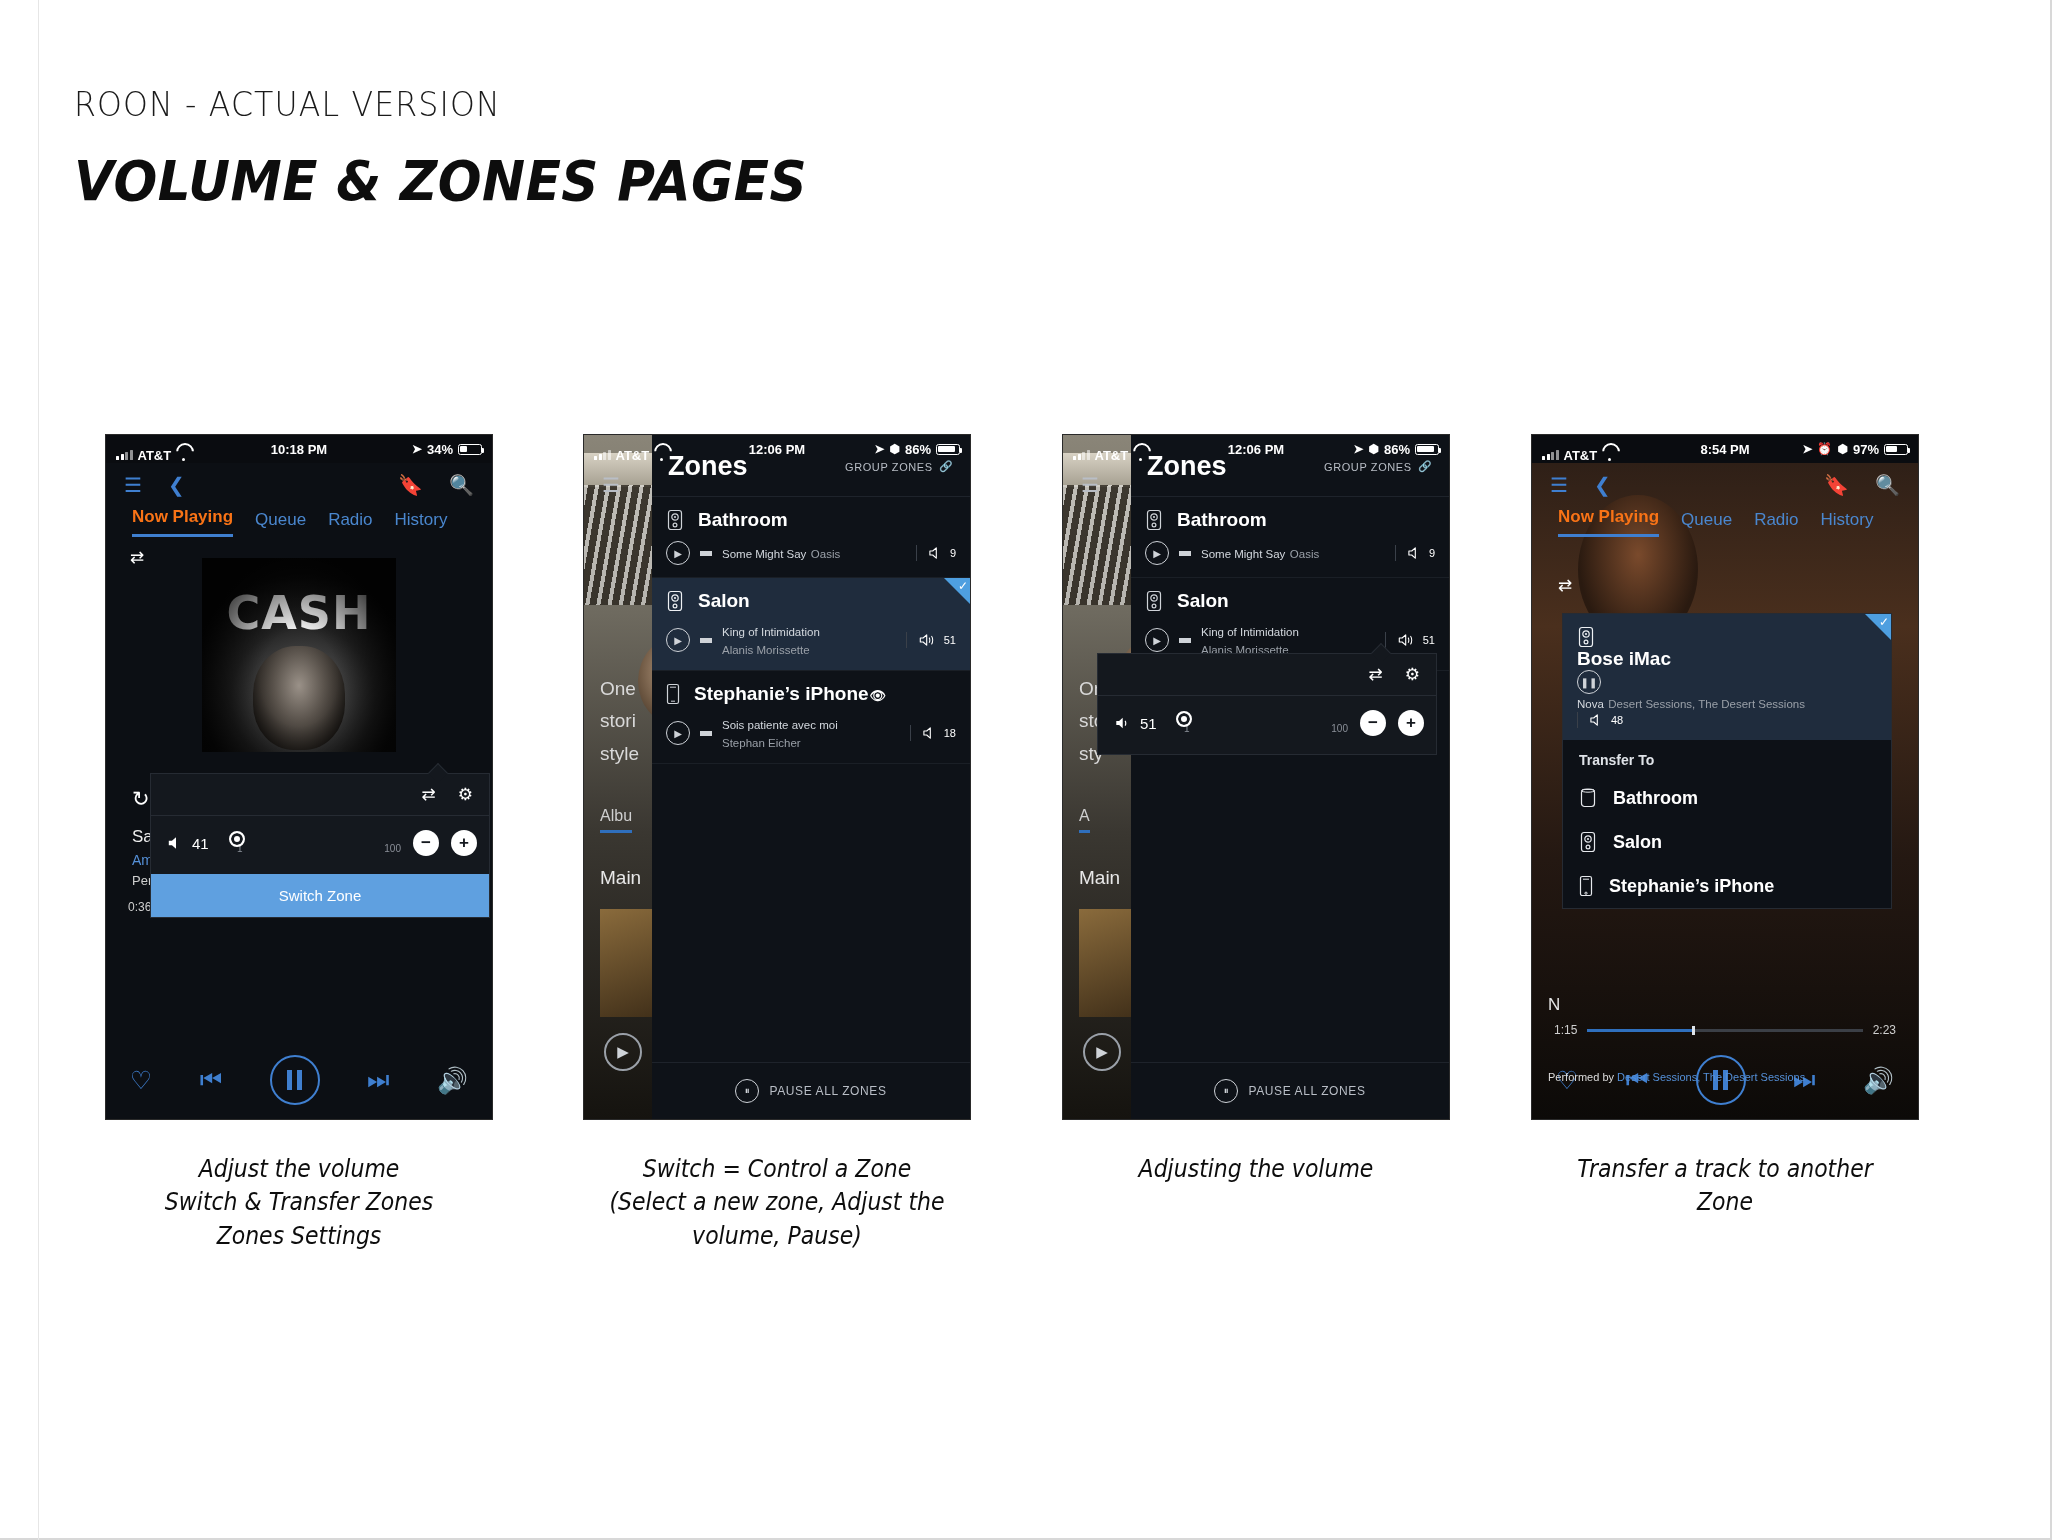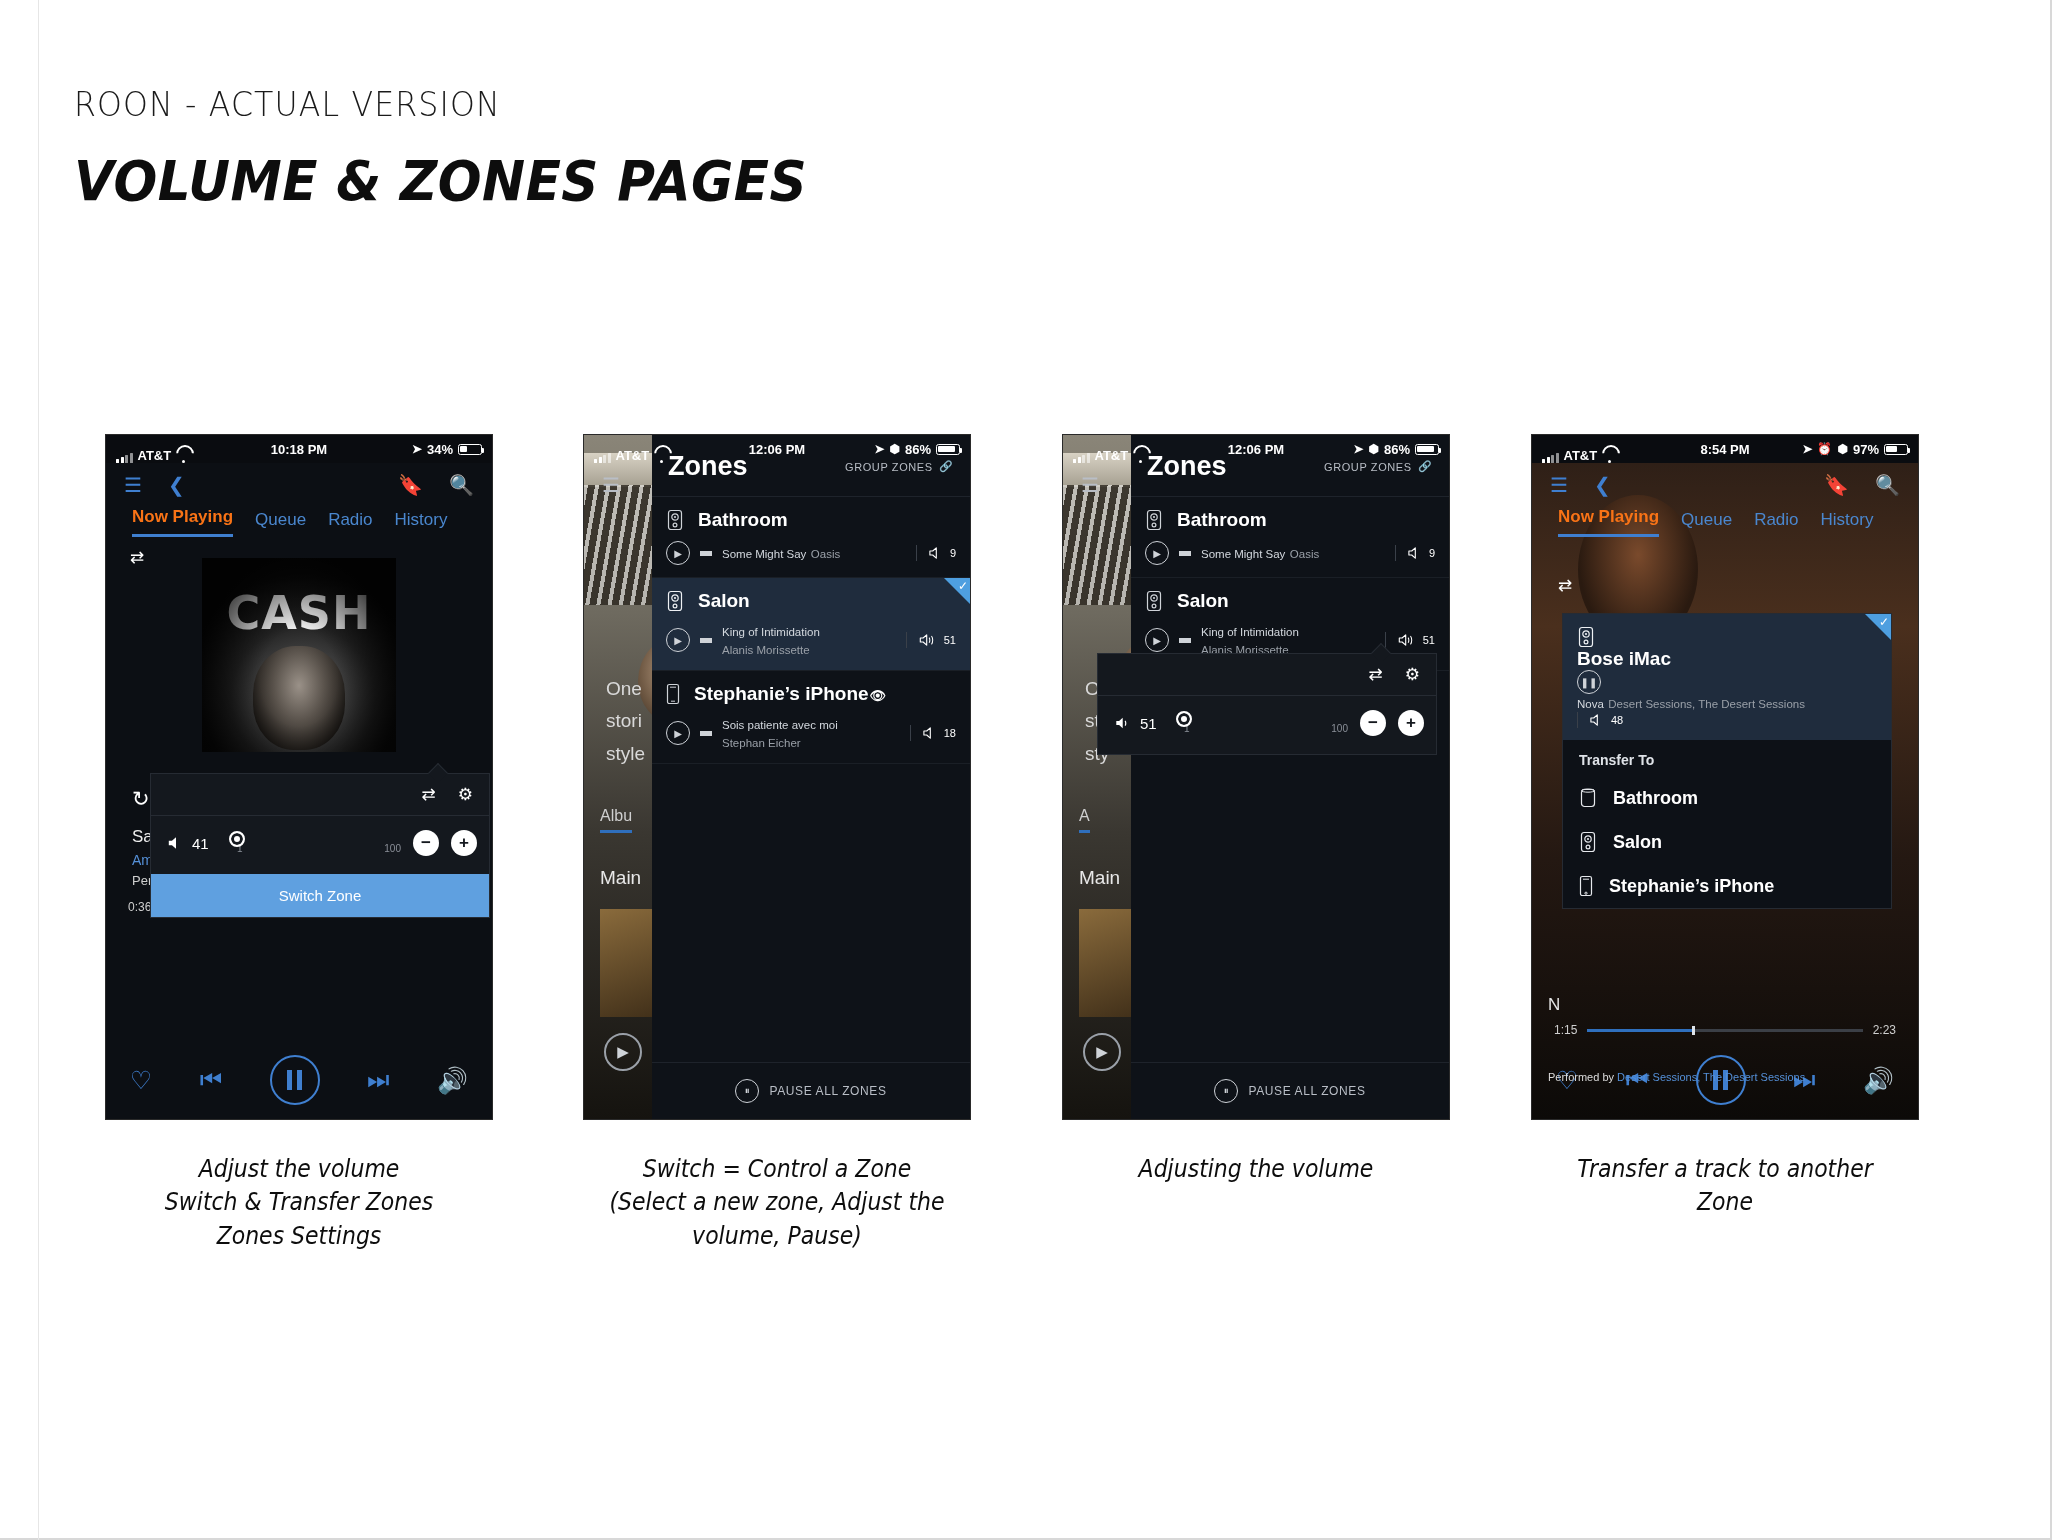--- a/index.html
+++ b/index.html
@@ -68,21 +68,21 @@
   .statusbar {
     position: relative;
     height: 28px;
     display: flex; align-items: center;
     background: #0a0c10;
     color: #fff;
     font-size: 13px; font-weight: bold;
     padding: 0 10px;
     z-index: 30;
   }
-  .sb-left { display:flex; align-items:flex-end; gap:5px; flex: 0 0 auto; margin-top: 12px;}
+  .sb-left { display:flex; align-items:center; gap:5px; flex: 0 0 auto; margin-top: 12px;}
   .sb-center { position:absolute; left:0; right:0; text-align:center; font-size:13px; font-weight:bold; pointer-events:none;}
   .sb-right { margin-left:auto; display:flex; align-items:center; gap:5px; position:relative; z-index:2;}
   .bars { display:flex; align-items:flex-end; gap:1.5px; height:10px; }
   .bars i { display:block; width:3px; background:#fff; border-radius:0.5px; }
   .bars i:nth-child(1){height:4px;} .bars i:nth-child(2){height:6px;}
   .bars i:nth-child(3){height:8px;opacity:.55;} .bars i:nth-child(4){height:10px;opacity:.55;}
   .wifi { width:14px; height:11px; position:relative; }
   .wifi:before{
     content:""; position:absolute; left:0; bottom:0; width:14px; height:14px;
     border:2.5px solid #fff; border-radius:50%;
@@ -218,21 +218,21 @@
   }
   .bg-photo .rail2{
     position:absolute; left:0; right:0; top:18px; height:34px;
     background: linear-gradient(180deg,#d8d2c4,#a59f90);
   }
   .bg-photo .head{
     position:absolute; left:14%; top:200px; width:86px; height:92px; border-radius:50%;
     background: radial-gradient(ellipse at 45% 40%, #c6a98d 0%, #6d5742 56%, #241b13 100%);
   }
   .bg-text{
-    position:absolute; left:16px; top:238px; color:#d9d9d9; font-size:19px; line-height:1.7;margin-left:6px;
+    position:absolute; left:16px; top:238px; color:#d9d9d9; font-size:19px; line-height:1.7;
   }
   .bg-tabs{ position:absolute; left:16px; top:372px; color:#cfcfcf; font-size:16px;}
   .bg-tabs .u{ display:inline-block; border-bottom:3px solid #2f6fbd; padding-bottom:5px;}
   .bg-main{ position:absolute; left:16px; top:432px; color:#e8e8e8; font-size:19px;}
   .bg-tile{
     position:absolute; left:16px; top:474px; width:92px; height:108px;
     background: linear-gradient(160deg,#8a6b3c,#3a2a16);
   }
   .bg-playbtn{
     position:absolute; left:20px; bottom:48px; width:38px; height:38px; border-radius:50%;

